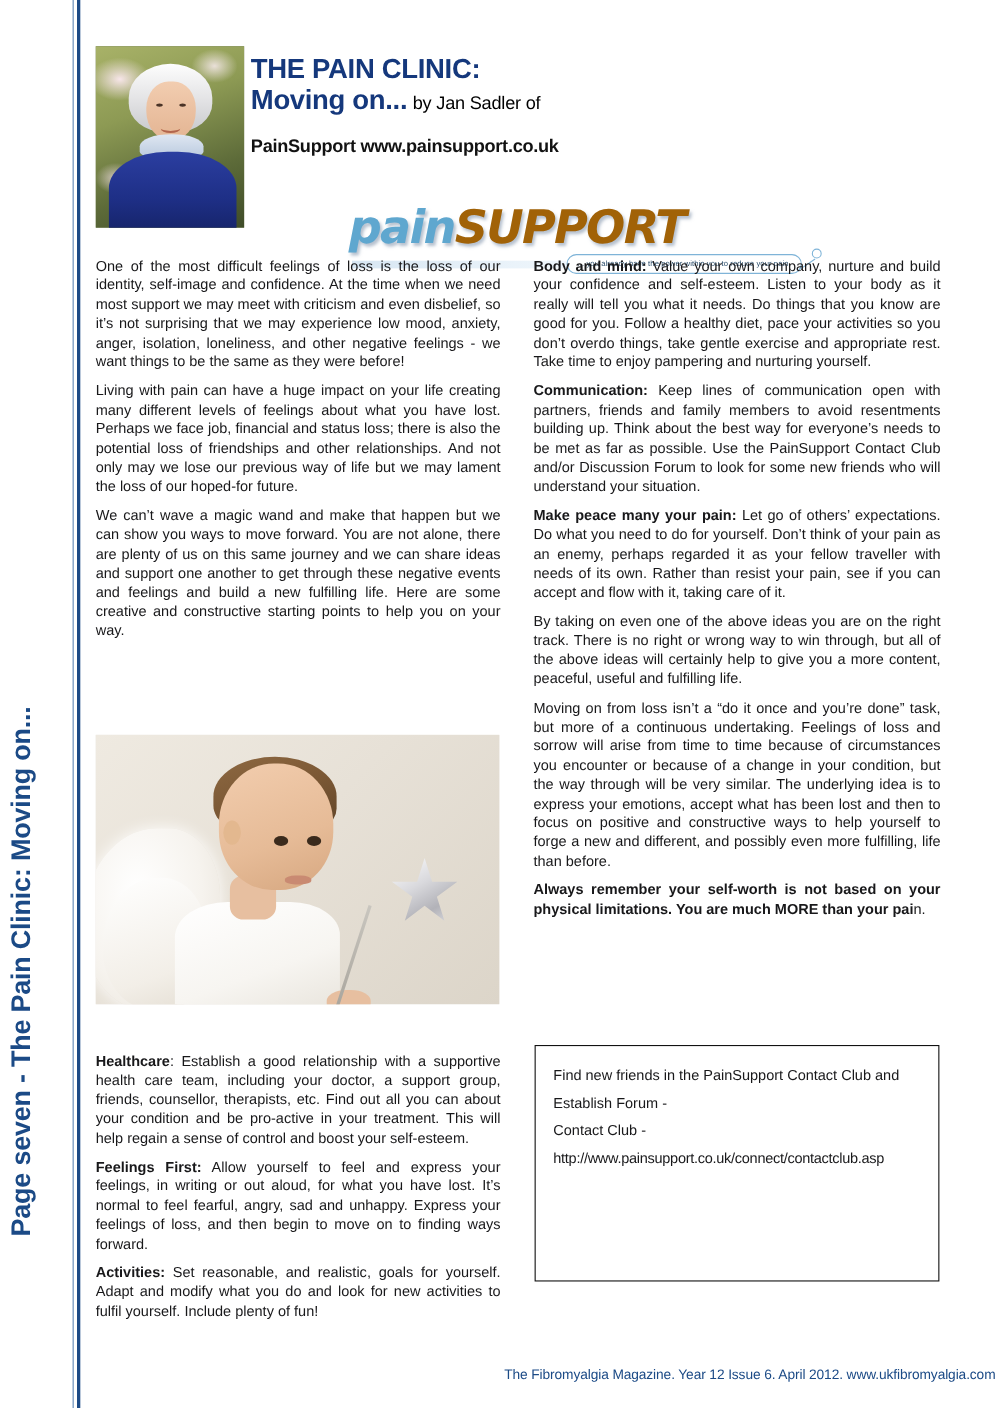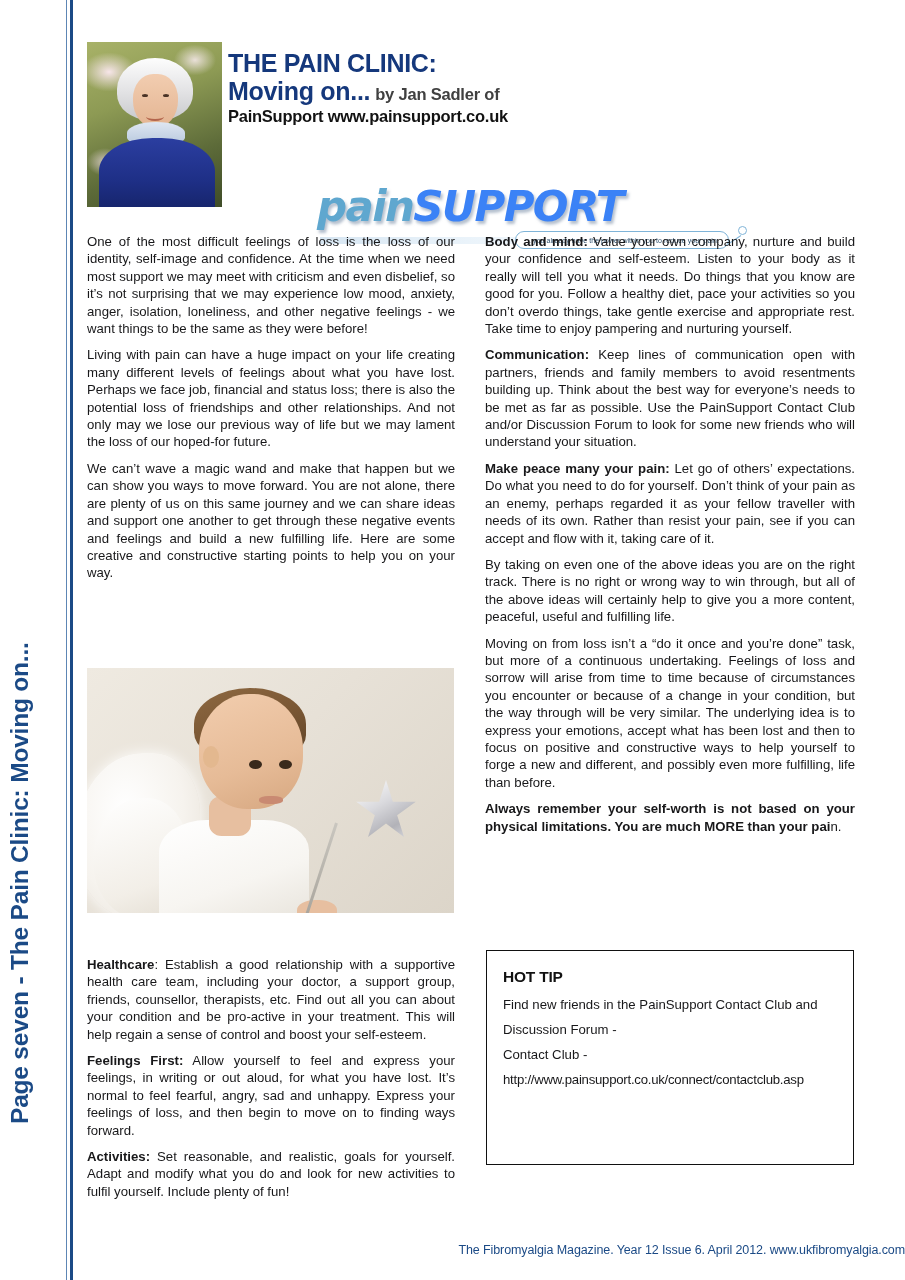--- a/index.html
+++ b/index.html
@@ -142,28 +142,28 @@
     margin-top: 2px;
     line-height: 1.05;
   }
   .title-line2 .moving {
     color: #15387c;
     font-size: 25px;
     font-weight: bold;
     letter-spacing: -0.3px;
   }
   .title-line2 .byline {
-    color: #404040;
+    color: #000000;
     font-size: 16.5px;
-    font-weight: bold;
+    font-weight: normal;
     letter-spacing: -0.2px;
     padding-left: 5px;
   }
   .title-line3 {
-    margin-top: 3px;
+    margin-top: 20px;
     color: #121212;
     font-size: 16.5px;
     font-weight: bold;
     letter-spacing: -0.25px;
     line-height: 1.05;
   }
 
   .logo-wrap {
     position: absolute;
     left: 230px;
@@ -177,21 +177,21 @@
     top: 0;
     font-size: 42px;
     font-weight: bold;
     font-style: italic;
     letter-spacing: -1.6px;
     font-family: "DejaVu Sans", sans-serif;
     text-shadow: 2px 3px 3px rgba(120,140,165,0.55);
     white-space: nowrap;
   }
   .logo-text .pain { color: #5fa7cf; }
-  .logo-text .support { color: #3b82f6; }
+  .logo-text .support { color: #a16207; }
   .logo-underbar {
     position: absolute;
     left: 3px;
     top: 55px;
     width: 420px;
     height: 7px;
     background: linear-gradient(90deg, #d7e6f2 0%, #eaf3fa 35%, #f6fafd 65%, #ffffff 100%);
   }
   .logo-tagline-box {
     position: absolute;
@@ -469,22 +469,21 @@
     <p><b>Always remember your self-worth is not based on your physical limitations. You are much MORE than your pai</b><span>n.</span></p>
   </div>
 
   <div class="col" id="col-left-bot">
     <p><b>Healthcare</b><span>: Establish a good relationship with a supportive health care team, including your doctor, a support group, friends, counsellor, therapists, etc. Find out all you can about your condition and be pro-active in your treatment.  This will help regain a sense of control and boost your self-esteem.</span></p>
     <p><b>Feelings First:</b><span> Allow yourself to feel and express your feelings, in writing or out aloud, for what you have lost. It’s normal to feel fearful, angry, sad and unhappy. Express your feelings of loss, and then begin to move on to finding ways forward.</span></p>
     <p><b>Activities:</b><span> Set reasonable, and realistic, goals for yourself. Adapt and modify what you do and look for new activities to fulfil yourself. Include plenty of fun!</span></p>
   </div>
 
   <div class="hot-tip">
-    <div class="hot-tip-title">HOT TIP</div>
     <div class="hot-tip-line">Find new friends in the PainSupport Contact Club and</div>
-    <div class="hot-tip-line gap">Discussion Forum -</div>
+    <div class="hot-tip-line gap">Establish Forum -</div>
     <div class="hot-tip-line gap">Contact Club -</div>
     <div class="hot-tip-line url gap">http://www.painsupport.co.uk/connect/contactclub.asp</div>
   </div>
 
   <div class="footer">The Fibromyalgia Magazine. Year 12 Issue 6.  April 2012. www.ukfibromyalgia.com</div>
 
 </div>
 
 </body></html>

